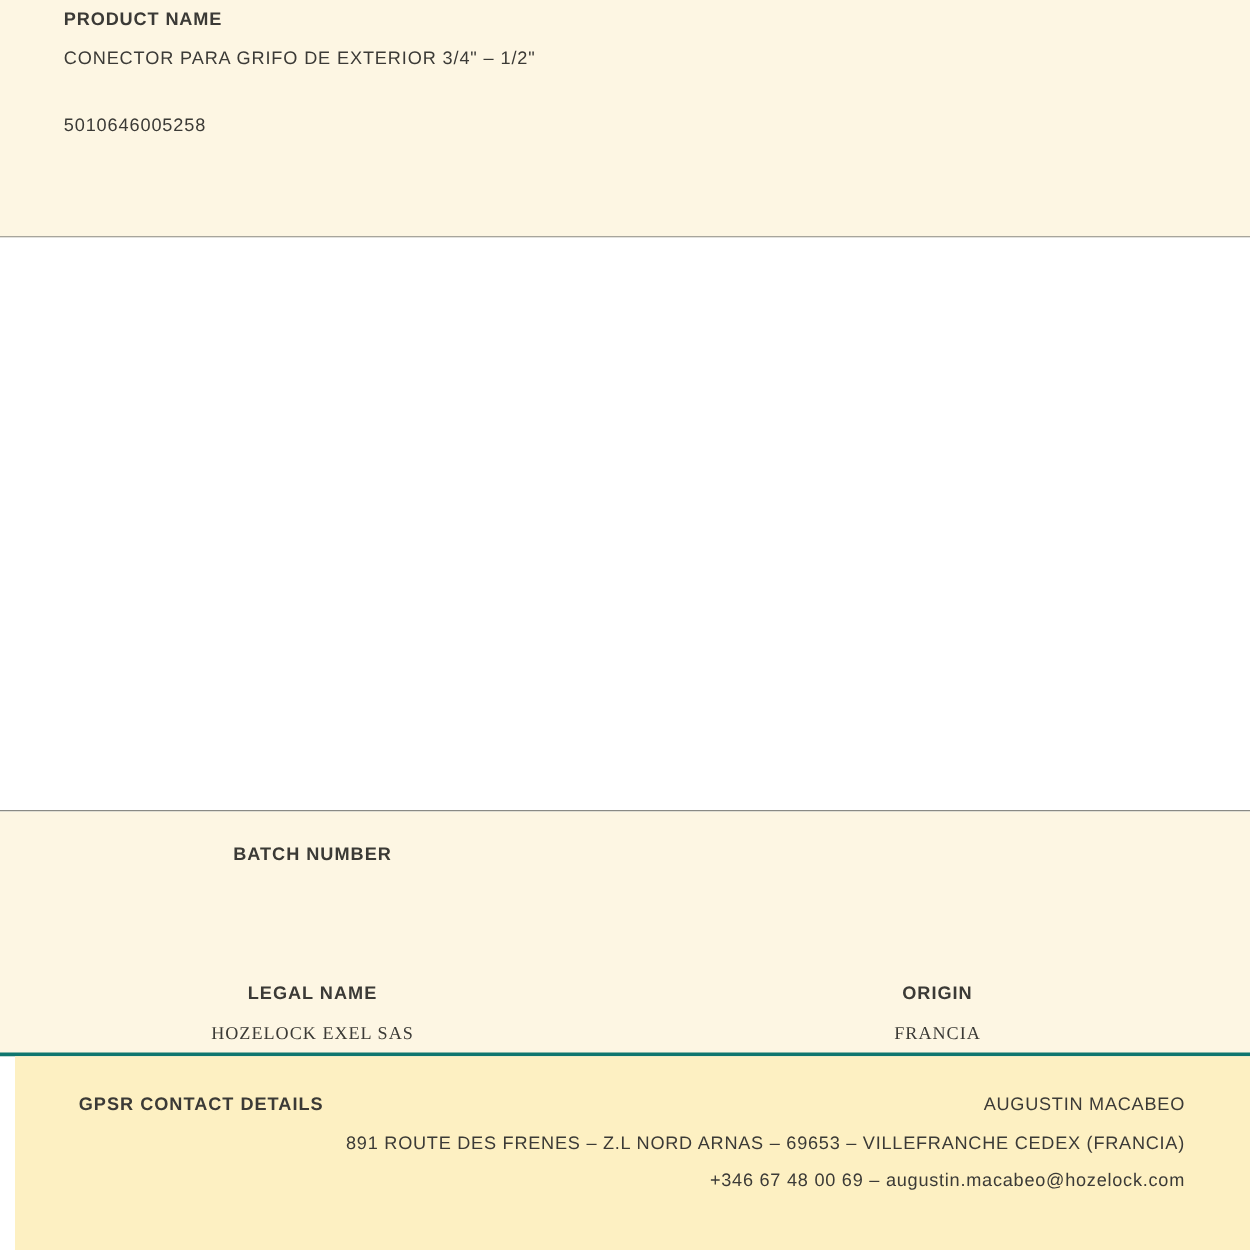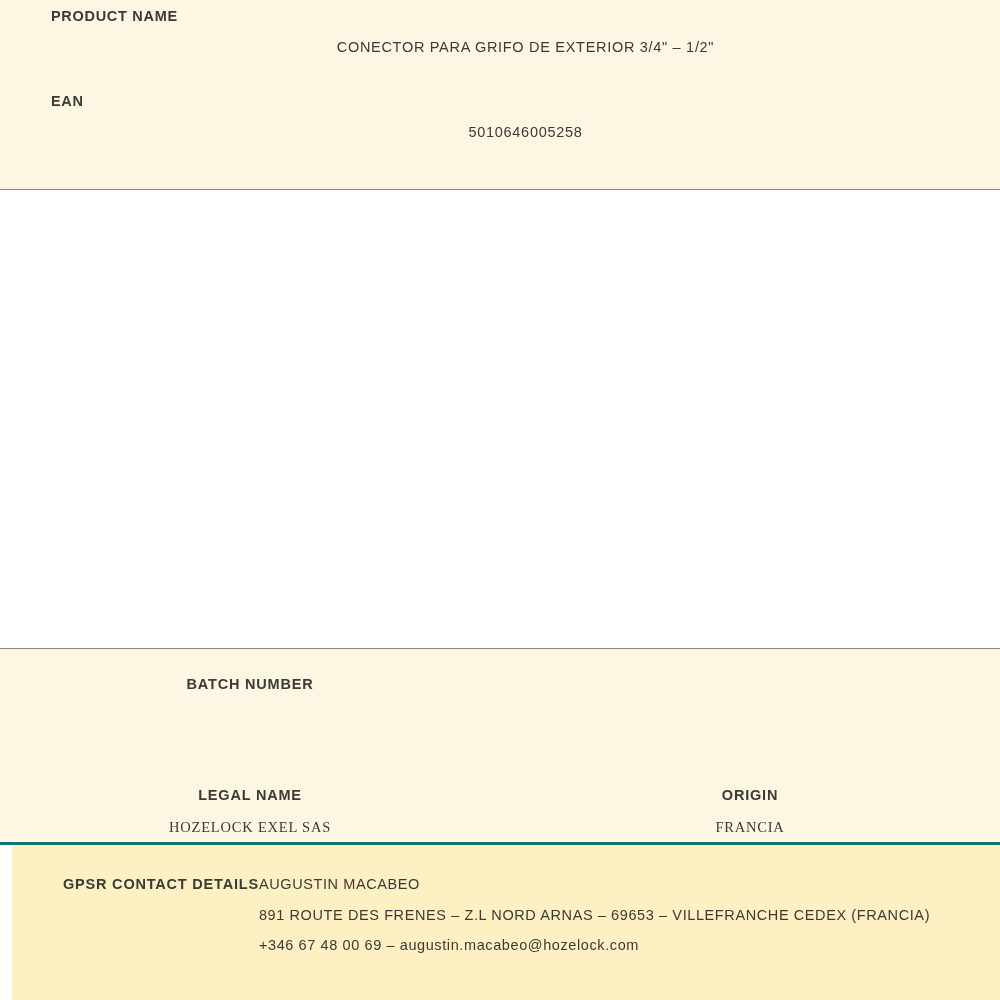--- a/index.html
+++ b/index.html
@@ -43,21 +43,20 @@
     color: #3b3a36;
     line-height: 1.4;
   }
   .field-value {
     font-size: 14.5px;
     letter-spacing: 0.7px;
     color: #3b3a36;
     margin-top: 11px;
     line-height: 1.4;
     font-weight: normal;
-    text-align: center;
   }
 
   
   .middle-block {
     background: #ffffff;
     flex: 1 1 auto;
     border-bottom: 1px solid #8a8a85;
     position: relative;
   }
 
@@ -114,20 +113,21 @@
     justify-content: space-between;
     align-items: baseline;
   }
   .footer-label {
     font-size: 14.5px;
     font-weight: bold;
     letter-spacing: 0.8px;
     color: #3b3a36;
   }
   .footer-contact-lines {
+    text-align: right;
     flex: 1 1 auto;
   }
   .footer-line {
     font-size: 14.5px;
     letter-spacing: 0.6px;
     color: #3b3a36;
     line-height: 1.0;
   }
   .footer-line + .footer-line {
     margin-top: 16px;
@@ -137,21 +137,20 @@
 <body>
 
 <div class="sheet">
 
   <div class="top-block">
     <div class="field">
       <div class="field-label">PRODUCT NAME</div>
       <div class="field-value">CONECTOR PARA GRIFO DE EXTERIOR 3/4" – 1/2"</div>
     </div>
     <div class="field">
-      <div class="field-label">EAN</div>
       <div class="field-value">5010646005258</div>
     </div>
   </div>
 
   <div class="middle-block"></div>
 
   <div class="grid-block">
     <div class="grid-row">
       <div class="grid-cell">
         <div class="cell-label">BATCH NUMBER</div>

